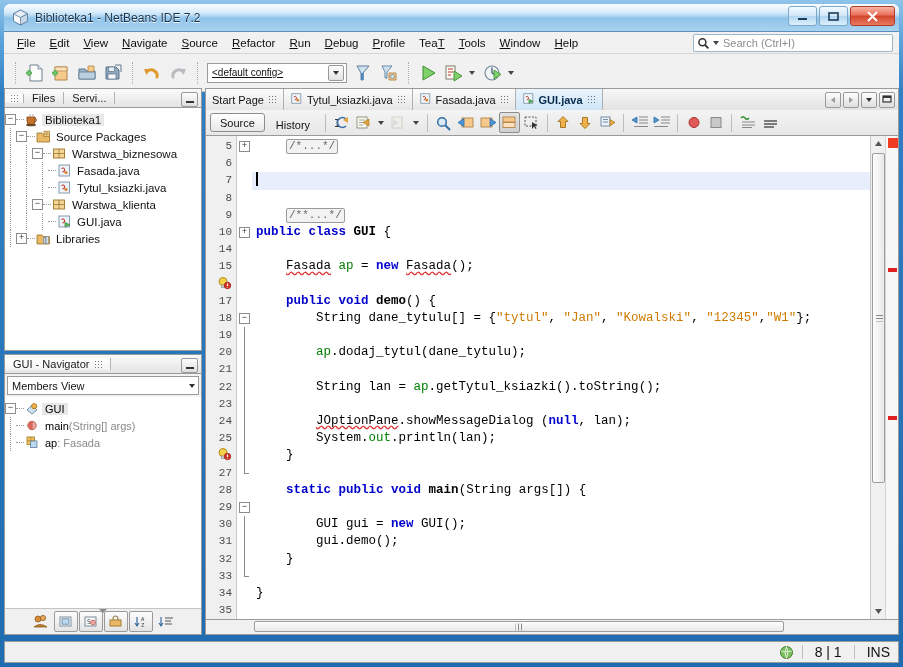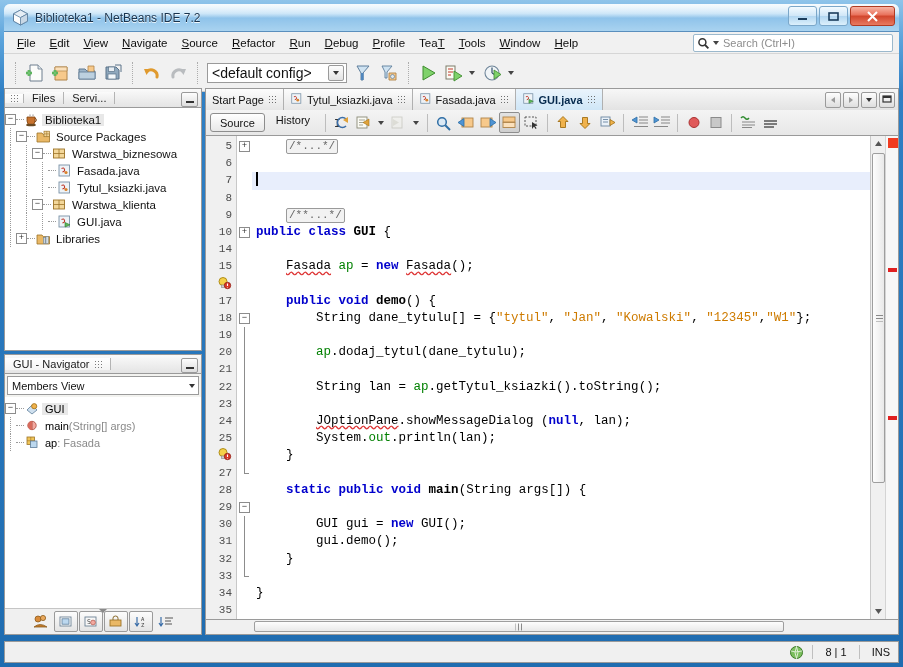--- a/index.html
+++ b/index.html
@@ -82,21 +82,21 @@
   .toolbar {
     height: 38px; background:#f1f1f1;
     border-bottom:1px solid #c6c6c6;
     display:flex; align-items:center; padding:0 6px; gap:2px;
   }
   .tb-sep { width:1px;height:22px;border-left:1px dotted #adadad; margin:0 5px; }
   .tbicon { width:24px;height:24px;display:flex;align-items:center;justify-content:center; }
   .config-combo {
     width:140px;height:20px;background:#fff;border:1px solid #9a9a9a;
     display:flex;align-items:center;justify-content:space-between;
-    padding:0 2px 0 4px; font-size:14px; color:#111; margin:4px 2px;
+    padding:0 2px 0 4px; font-size:10px; color:#111; margin:4px 2px;text-decoration:underline;
   }
   .combo-arrow {
     width:16px;height:16px;border:1px solid #9a9a9a;border-radius:2px;
     background:linear-gradient(180deg,#fdfdfd,#e2e2e2);
     display:flex;align-items:center;justify-content:center;
   }
   .caret-dn { width:0;height:0;border-left:3px solid transparent;border-right:3px solid transparent;border-top:4px solid #333; }
   .small-caret { width:0;height:0;border-left:3px solid transparent;border-right:3px solid transparent;border-top:4px solid #444; margin-left:1px;}
 
   
@@ -208,21 +208,21 @@
     height:26px;flex:0 0 auto;
     background:linear-gradient(180deg,#f4f4f4,#e7e7e7);
     border:1px solid #9a9a9a;border-top:none;border-bottom:1px solid #9a9a9a;
     display:flex;align-items:center;padding:0 4px;gap:1px;
   }
   .srcbtn {
     height:19px;padding:0 9px;display:flex;align-items:center;font-size:11px;color:#111;
     border:1px solid #8d8d8d;border-radius:3px;
     background:linear-gradient(180deg,#ffffff,#e8e8e8);
   }
-  .histbtn { height:19px;padding:0 9px;display:flex;align-items:flex-start;font-size:11px;color:#111;border:1px solid transparent;}
+  .histbtn { height:19px;padding:0 9px;display:flex;align-items:flex-end;font-size:11px;color:#111;border:1px solid transparent;}
   .ed-sep { width:1px;height:18px;border-left:1px solid #bdbdbd;margin:0 4px; }
   .etb { width:21px;height:21px;display:flex;align-items:center;justify-content:center;border:1px solid transparent;border-radius:2px;}
   .etb.pressed { border:1px solid #8d8d8d;background:linear-gradient(180deg,#e3e3e3,#cfcfcf); }
 
   .edbody {
     flex:1 1 auto; position:relative; display:flex; min-height:0;
     border:1px solid #9a9a9a; border-top:none; background:#fff;
   }
   .gutter {
     width:31px;flex:0 0 auto;background:#f0f0f0;border-right:1px solid #c8c8c8;
@@ -296,21 +296,21 @@
     background:linear-gradient(180deg,#fdfdfd,#e9e9e9);
   }
   .hs-grip { position:absolute;left:50%;top:50%;transform:translate(-50%,-50%);width:7px;height:7px;
     background: repeating-linear-gradient(90deg,#8a8a8a 0 1px,transparent 1px 3px); }
 
   
   .statusbar {
     position:absolute;left:4px;right:4px;bottom:4px;height:22px;
     background:#f0f0f0;border:1px solid #9a9a9a;
     display:flex;align-items:center;justify-content:flex-end;
-    font-size:11px;color:#111;padding-right:4px;gap:0;
+    font-size:14px;color:#111;padding-right:4px;gap:0;
   }
   .st-sep { width:1px;height:14px;border-left:1px solid #bfbfbf;margin:0 8px; }
   .st-cell { padding:0 4px; }
   .globe { width:15px;height:15px; }
 </style>
 </head>
 <body>
 
 <div id="app">
 

